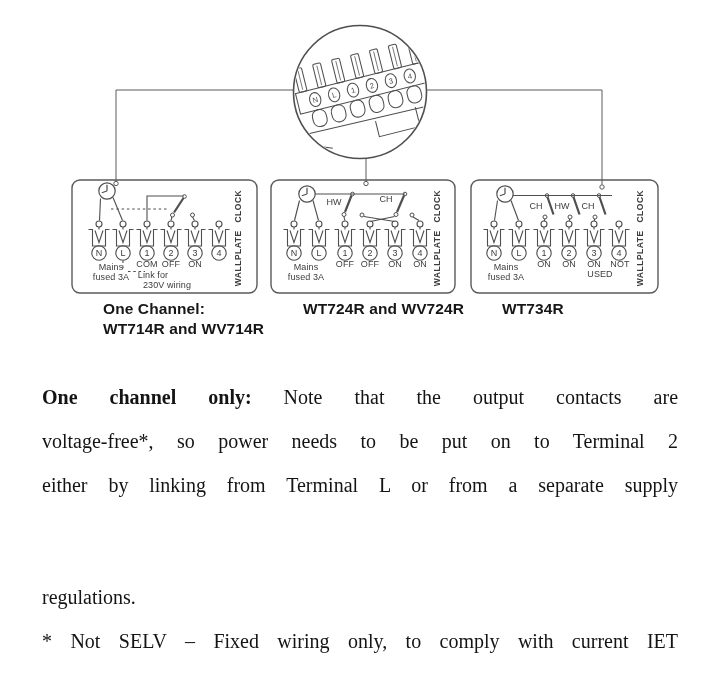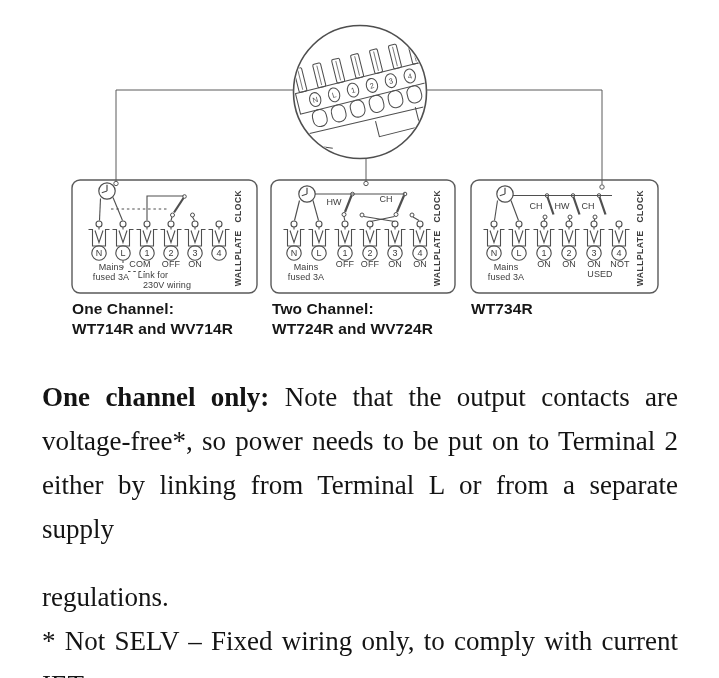--- a/index.html
+++ b/index.html
@@ -5,23 +5,23 @@
   html,body{margin:0;padding:0;background:#fff;}
   .page{position:relative;width:719px;height:678px;background:#fff;overflow:hidden;
         font-family:"Liberation Sans",sans-serif;color:#222;}
   svg{position:absolute;left:0;top:0;}
   .abs{position:absolute;transform:translate(-50%,-50%);white-space:nowrap;}
   .sl{font-size:9px;color:#3d3d3d;letter-spacing:0.1px;}
   .tl{font-size:9px;color:#3d3d3d;}
   .side{font-size:8.5px;font-weight:600;color:#3d3d3d;letter-spacing:0.5px;word-spacing:5px;
         transform:translate(-50%,-50%) rotate(-90deg);}
   .caption{position:absolute;top:299px;font-size:15.5px;font-weight:700;color:#161616;
-           line-height:19.5px;letter-spacing:0.1px;}
+           line-height:19.5px;letter-spacing:0.1px;margin-left:31px;}
   .bodytext{position:absolute;left:42px;width:636px;font-family:"Liberation Serif",serif;
-            font-size:27px;color:#141414;}
+            font-size:20px;color:#141414;}
   .bodyline{line-height:44px;text-align:justify;text-align-last:justify;}
   .bodyline.last{text-align-last:left;}
   .bodyline b{font-weight:700;}
 </style>
 </head>
 <body>
 
 <div class="page">
 
   <svg width="719" height="350" viewBox="0 0 719 350">
@@ -171,21 +171,21 @@
       <use href="#term" x="619"></use>
     </g>
   </svg>
 
   <span class="abs tl" style="left:99px;top:253px">N</span>
   <span class="abs tl" style="left:123px;top:253px">L</span>
   <span class="abs tl" style="left:147px;top:253px">1</span>
   <span class="abs tl" style="left:171px;top:253px">2</span>
   <span class="abs tl" style="left:195px;top:253px">3</span>
   <span class="abs tl" style="left:219px;top:253px">4</span>
-  <span class="abs sl" style="left:140px;top:264px">COM</span>
+  <span class="abs sl" style="left:147px;top:264px">COM</span>
   <span class="abs sl" style="left:171px;top:264px">OFF</span>
   <span class="abs sl" style="left:195px;top:264px">ON</span>
   <span class="abs sl" style="left:111px;top:267px">Mains</span>
   <span class="abs sl" style="left:111px;top:277px">fused 3A</span>
   <span class="abs sl" style="left:153px;top:275px">Link for</span>
   <span class="abs sl" style="left:167px;top:285px">230V wiring</span>
   <span class="abs side" style="left:238px;top:238px">WALLPLATE CLOCK</span>
 
   <span class="abs tl" style="left:294px;top:253px">N</span>
   <span class="abs tl" style="left:319px;top:253px">L</span>
@@ -219,21 +219,20 @@
   <span class="abs sl" style="left:600px;top:274px">USED</span>
   <span class="abs sl" style="left:506px;top:267px">Mains</span>
   <span class="abs sl" style="left:506px;top:277px">fused 3A</span>
   <span class="abs side" style="left:640px;top:238px">WALLPLATE CLOCK</span>
 
   <div class="caption" style="left:72px">
     <div>One Channel:</div>
     <div>WT714R and WV714R</div>
   </div>
   <div class="caption" style="left:272px">
-    <div>Two Channel:</div>
     <div>WT724R and WV724R</div>
   </div>
   <div class="caption" style="left:471px">
     <div>WT734R</div>
   </div>
 
   <div class="bodytext" style="top:375px">
     <div class="bodyline"><b>One channel only:</b> <span>Note that the output contacts are</span></div>
     <div class="bodyline">voltage-free*, so power needs to be put on to Terminal 2</div>
     <div class="bodyline">either by linking from Terminal L or from a separate supply</div>

